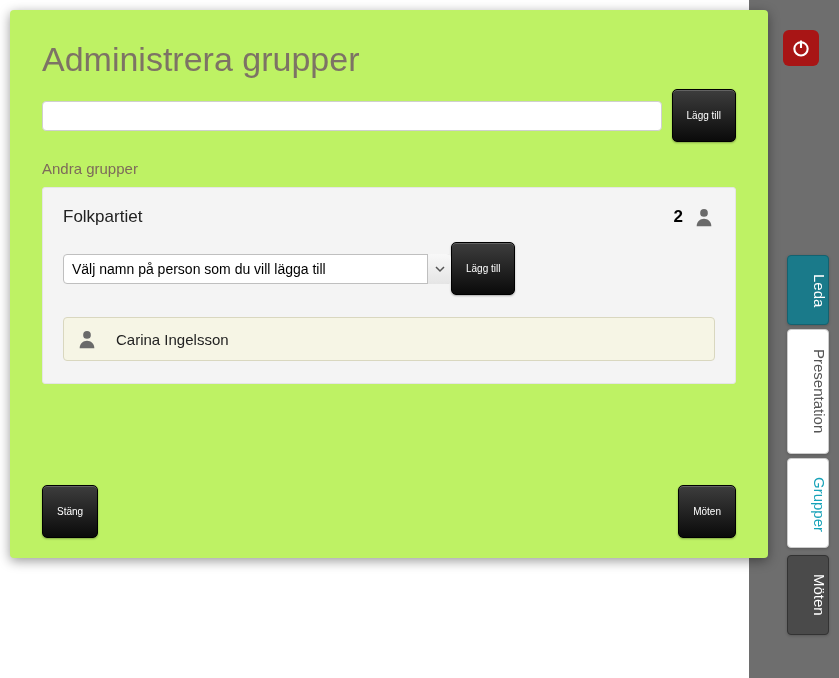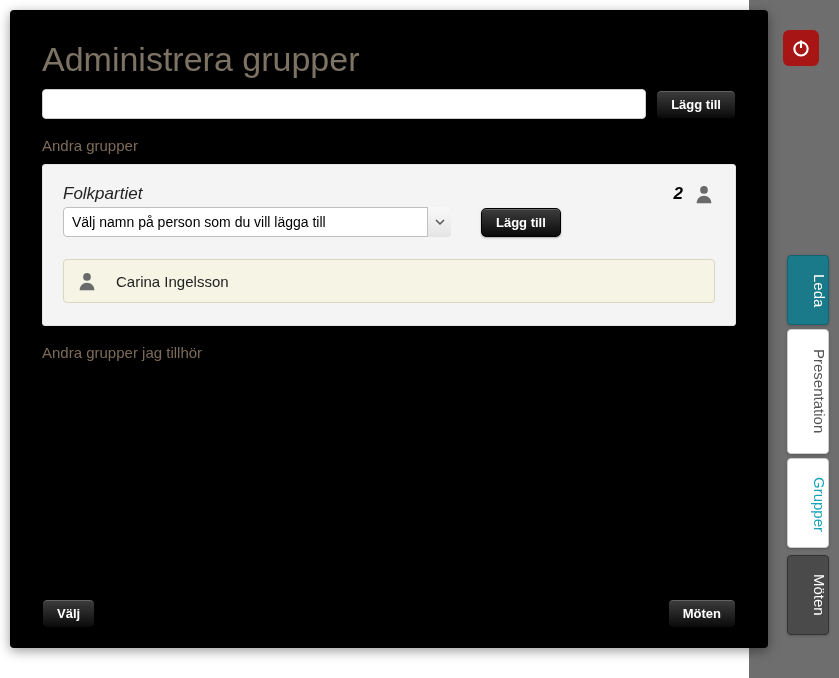--- a/index.html
+++ b/index.html
@@ -51,22 +51,22 @@
   .bg-leda { top: 255px; height: 70px; }
   .bg-presentation { top: 329px; height: 125px; }
   .bg-grupper { top: 458px; height: 90px; }
   .bg-moten { top: 555px; height: 80px; }
 
   
   .modal {
     position: absolute;
     top: 10px; left: 10px;
     width: 758px;
-    height: 638px;
-    background: #000000;
+    height: 548px;
+    background: #bef264;
     border-radius: 4px;
     box-shadow: 0 3px 12px rgba(0,0,0,0.4);
     padding: 30px 32px 20px 32px;
     display: flex;
     flex-direction: column;
   }
   .modal h1 {
     font-size: 34px;
     font-weight: normal;
     color: #7d7365;
@@ -84,60 +84,59 @@
     border: 1px solid #cfcfcf;
     border-radius: 4px;
     padding: 0 8px;
     font-size: 14px;
   }
   .btn {
     background: linear-gradient(#3d3d3d, #0a0a0a);
     color: #fff;
     border: 1px solid #000;
     border-radius: 5px;
-    padding: 6px 14px;
-    font-size: 13px;
-    font-weight: bold;
+    padding: 20px 14px;
+    font-size: 10px;
+    font-weight: normal;
     cursor: pointer;
     box-shadow: inset 0 1px 0 rgba(255,255,255,0.2), 0 1px 2px rgba(0,0,0,0.3);
   }
   .section-label {
     color: #7d6b5a;
     font-size: 15px;
     margin-bottom: 10px;
   }
   .group-box {
     background: #f4f4f4;
     border: 1px solid #e5e5e5;
     border-radius: 3px;
     padding: 18px 20px 22px 20px;
     margin-bottom: 18px;
   }
   .group-header {
     display: flex;
     align-items: center;
-    margin-bottom: 2px;
-    font-style: italic;
+    margin-bottom: 14px;
   }
   .group-name {
     font-size: 17px;
     color: #222;
   }
   .group-count {
     margin-left: auto;
     font-weight: bold;
     font-size: 17px;
     margin-right: 10px;
   }
   .person-icon-svg {
     width: 22px; height: 22px;
   }
   .add-person-row {
     display: flex;
-    gap: 30px;
+    gap: 0;
     align-items: center;
     margin-bottom: 22px;
   }
   .select-wrap {
     position: relative;
     flex: 0 0 388px;
   }
   .select-wrap select {
     width: 100%;
     height: 30px;
@@ -255,19 +254,18 @@
       <div class="member-card">
         <svg class="person-icon-svg" viewBox="0 0 24 24">
           <circle cx="12" cy="7.5" r="4.2" fill="#6a6a6a"></circle>
           <path d="M4 22c0-5 4-8 8-8s8 3 8 8z" fill="#6a6a6a"></path>
         </svg>
         <span class="name">Carina Ingelsson</span>
       </div>
     </div>
   </div>
 
-  <div class="section-label">Andra grupper jag tillhör</div>
 
   <div class="modal-footer">
-    <button class="btn">Välj</button>
+    <button class="btn">Stäng</button>
     <button class="btn">Möten</button>
   </div>
 </div>
 
 </body></html>

